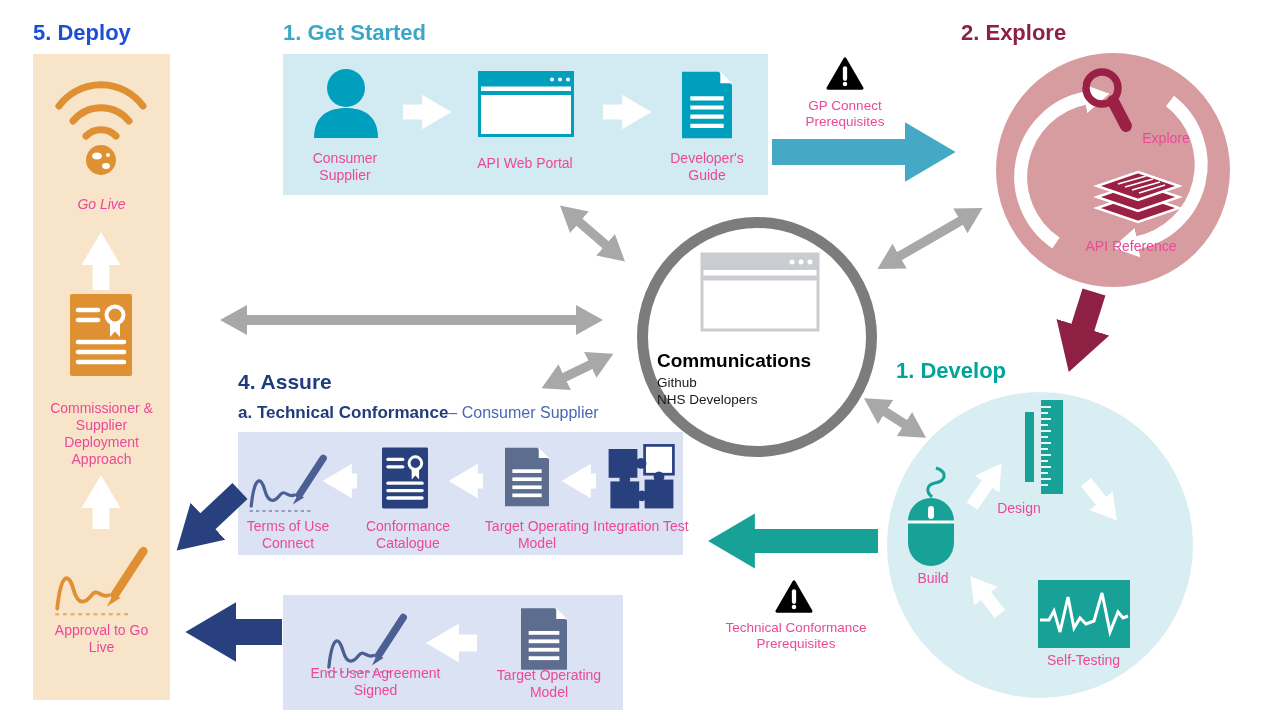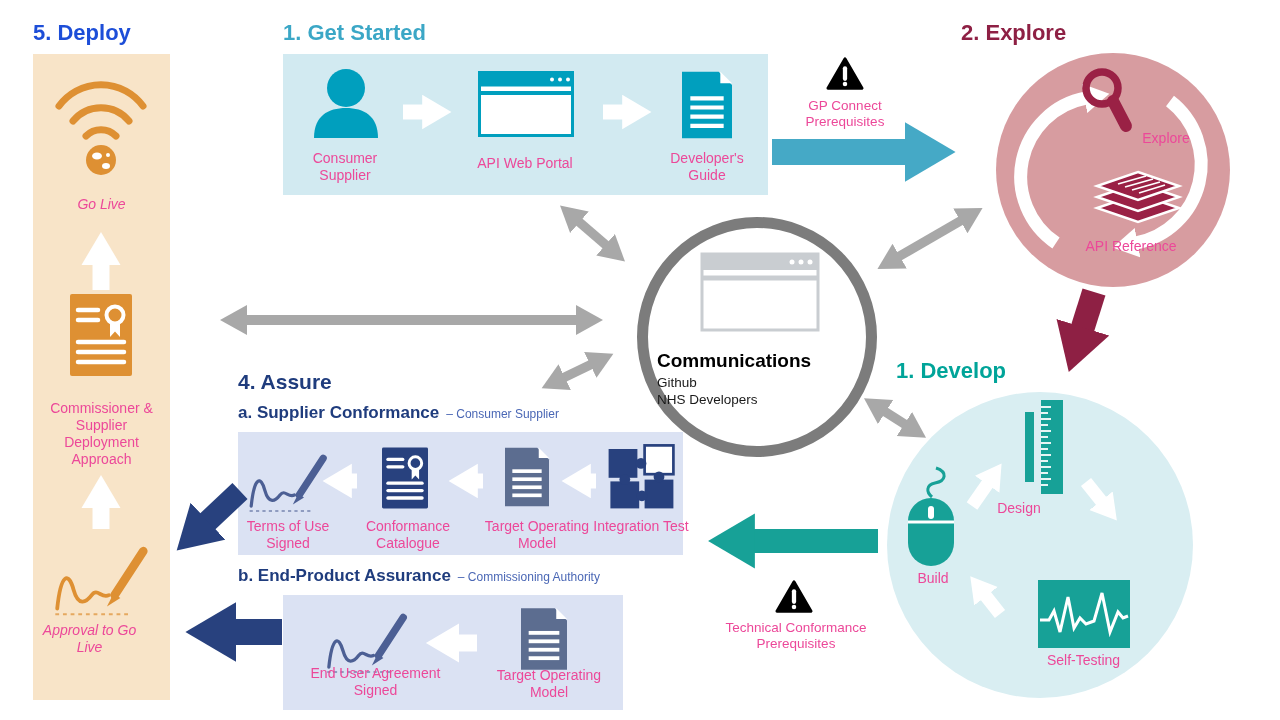--- a/index.html
+++ b/index.html
@@ -5,21 +5,21 @@
   html,body{margin:0;padding:0;background:#fff;}
   #canvas{position:relative;width:1280px;height:720px;background:#fff;overflow:hidden;
           font-family:"Liberation Sans",sans-serif;color:#1a1a1a;}
   .abs{position:absolute;}
   .title{font-weight:bold;font-size:22px;white-space:nowrap;}
   .lbl{font-size:14px;line-height:1.22;text-align:center;color:#ec4899;}
   .circle{border-radius:50%;}
   .box-blue{background:#DBE2F3;}
   svg{display:block;overflow:visible;}
   .hd{font-weight:bold;font-size:17px;color:#1F3C7D;white-space:nowrap;}
-  .qual{font-weight:normal;font-size:12px;color:#4A67B5;margin-left:7px;}
+  .qual{font-weight:normal;font-size:16px;color:#4A67B5;}
   .hubtxt{text-align:left;}
 </style>
 </head>
 <body>
 
 <div id="canvas">
 
   <div class="abs" style="left:33px;top:54px;width:137px;height:646px;background:#F8E4C8;"></div>
   <div class="abs" style="left:283px;top:54px;width:485px;height:141px;background:#D2EAF1;"></div>
   <div class="abs circle" style="left:996px;top:53px;width:234px;height:234px;background:#D79CA0;"></div>
@@ -27,26 +27,22 @@
   <div class="abs box-blue" style="left:238px;top:432px;width:445px;height:123px;"></div>
   <div class="abs box-blue" style="left:283px;top:595px;width:340px;height:115px;"></div>
   <div class="abs circle" style="left:637px;top:217px;width:218px;height:218px;background:#fff;border:11px solid #7C7C7C;"></div>
 
   <div class="abs title" style="left:33px;top:20px;color:#1d4ed8;">5. Deploy</div>
   <div class="abs title" style="left:283px;top:20px;color:#3BA7C6;">1. Get Started</div>
   <div class="abs title" style="left:961px;top:20px;color:#8E2044;">2. Explore</div>
   <div class="abs title" style="left:896px;top:358px;color:#00A499;">1. Develop</div>
   <div class="abs title" style="left:238px;top:370px;color:#1F3C7D;font-size:21px;">4. Assure</div>
   <div class="abs" style="left:238px;top:403px;display:flex;align-items:baseline;">
-    <span class="hd">a. Supplier Conformance</span>
+    <span class="hd">a. Technical Conformance</span>
     <span class="qual">– Consumer Supplier</span>
-  </div>
-  <div class="abs" style="left:238px;top:566px;display:flex;align-items:baseline;">
-    <span class="hd">b. End-Product Assurance</span>
-    <span class="qual">– Commissioning Authority</span>
   </div>
 
   <svg class="abs" style="left:51px;top:66px;" width="100" height="112" viewBox="0 0 100 112">
     <g stroke="#DE9033" stroke-width="7" fill="none" stroke-linecap="round">
       <path d="M8,40 A52,52 0 0 1 92,40"></path>
       <path d="M22,55 A36,36 0 0 1 78,55"></path>
       <path d="M35,70 A21,21 0 0 1 65,70"></path>
     </g>
     <circle cx="50" cy="94" r="15" fill="#DE9033"></circle>
     <ellipse cx="46" cy="90" rx="5" ry="3.5" fill="#fff"></ellipse>
@@ -68,21 +64,21 @@
     <path d="M40,30 L40,43 L45,37.5 L50,43 L50,30 Z" fill="#fff"></path>
   </svg>
   <div class="abs lbl" style="left:41px;top:400px;width:121px;">Commissioner &amp; Supplier Deployment Approach</div>
 
   <svg class="abs" style="left:53px;top:532px;" width="106" height="88" viewBox="0 0 110 92">
     <path d="M4,80 C8,42 16,42 21,60 C26,78 34,74 40,66 C46,58 50,70 58,66" stroke="#DE9033" stroke-width="4" fill="none" stroke-linecap="round"></path>
     <line x1="64" y1="66" x2="94" y2="20" stroke="#DE9033" stroke-width="9" stroke-linecap="round"></line>
     <path d="M56,78 L63,64 L70,69 Z" fill="#DE9033"></path>
     <line x1="2" y1="86" x2="78" y2="86" stroke="#DE9033" stroke-width="2" stroke-dasharray="4 4" opacity="0.7"></line>
   </svg>
-  <div class="abs lbl" style="left:29px;top:622px;width:121px;font-style:italic;">Approval to Go Live</div>
+  <div class="abs lbl" style="left:41px;top:622px;width:121px;">Approval to Go Live</div>
 
   <svg class="abs" style="left:313px;top:68px;" width="66" height="70" viewBox="0 0 66 70">
     <circle cx="33" cy="20" r="19" fill="#009FBE"></circle>
     <path d="M1,70 C1,48 15,40 33,40 C51,40 65,48 65,70 Z" fill="#009FBE"></path>
   </svg>
   <div class="abs lbl" style="left:290px;top:150px;width:110px;">Consumer Supplier</div>
 
   <svg class="abs" style="left:478px;top:71px;" width="96" height="66" viewBox="0 0 96 66">
     <rect x="1.5" y="1.5" width="93" height="63" fill="#fff" stroke="#009FBE" stroke-width="3"></rect>
     <rect x="1.5" y="1.5" width="93" height="14" fill="#009FBE"></rect>
@@ -189,21 +185,21 @@
     <circle cx="20" cy="28.5" r="2.4" fill="#fff"></circle>
   </svg>
   <div class="abs lbl" style="left:712px;top:620px;width:168px;font-size:13.5px;">Technical Conformance Prerequisites</div>
 
   <svg class="abs" style="left:248px;top:442px;" width="88" height="74" viewBox="0 0 110 92">
     <path d="M4,80 C8,42 16,42 21,60 C26,78 34,74 40,66 C46,58 50,70 58,66" stroke="#4C5F94" stroke-width="4" fill="none" stroke-linecap="round"></path>
     <line x1="64" y1="66" x2="94" y2="20" stroke="#4C5F94" stroke-width="9" stroke-linecap="round"></line>
     <path d="M56,78 L63,64 L70,69 Z" fill="#4C5F94"></path>
     <line x1="2" y1="86" x2="78" y2="86" stroke="#4C5F94" stroke-width="2" stroke-dasharray="4 4" opacity="0.7"></line>
   </svg>
-  <div class="abs lbl" style="left:233px;top:518px;width:110px;">Terms of Use Signed</div>
+  <div class="abs lbl" style="left:233px;top:518px;width:110px;">Terms of Use Connect</div>
 
   <svg class="abs" style="left:382px;top:443px;" width="46" height="70" viewBox="0 0 62 82">
     <rect x="0" y="0" width="62" height="82" rx="2" fill="#28417E"></rect>
     <g stroke="#fff" stroke-width="4.5" stroke-linecap="round">
       <line x1="8" y1="16" x2="28" y2="16"></line>
         <line x1="8" y1="26" x2="28" y2="26"></line>
       <line x1="8" y1="48" x2="54" y2="48"></line>
         <line x1="8" y1="58" x2="54" y2="58"></line>
       <line x1="8" y1="68" x2="54" y2="68"></line>
     </g>

